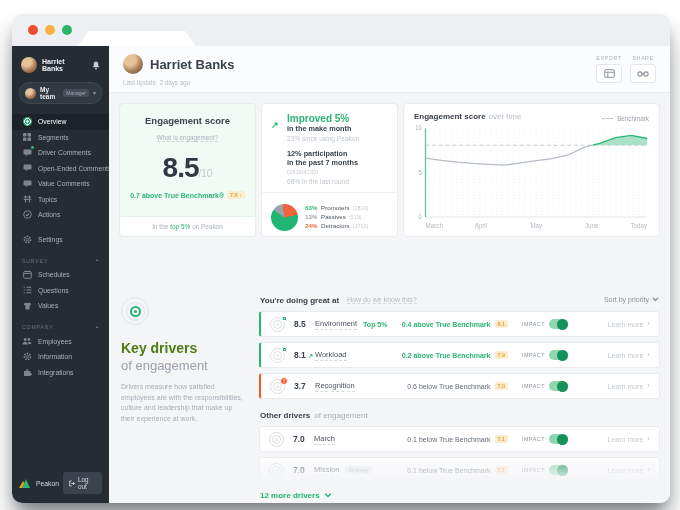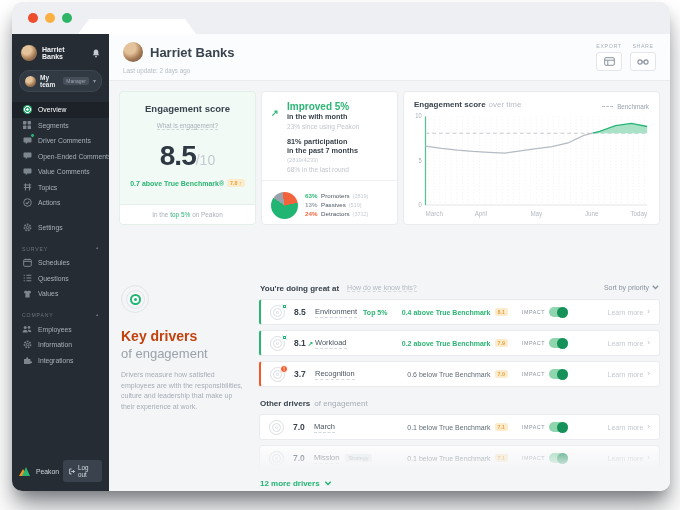--- a/index.html
+++ b/index.html
@@ -1,21 +1,21 @@
 <!DOCTYPE html>
 <html><head>
 <meta charset="utf-8">
 <style>
   html,body{margin:0;padding:0;width:680px;height:510px;background:#ffffff;overflow:hidden;
     font-family:"Liberation Sans",sans-serif;-webkit-font-smoothing:antialiased;}
   *{box-sizing:border-box;}
   svg{display:block;}
   svg text{font-family:"Liberation Sans",sans-serif;}
 
-  .window{position:absolute;left:12px;top:2px;width:658px;height:489px;border-radius:10px;background:#fff;
+  .window{position:absolute;left:12px;top:14px;width:658px;height:489px;border-radius:10px;background:#fff;
     box-shadow:0 10px 16px -4px rgba(28,32,40,.45),0 22px 30px -2px rgba(28,32,40,.30);
     display:flex;flex-direction:column;}
   .titlebar{height:32px;background:#edeff2;border-radius:10px 10px 0 0;position:relative;flex:none;}
   .lights{position:absolute;left:16px;top:11px;display:flex;gap:7px;}
   .light{width:10px;height:10px;border-radius:50%;}
   .tab{position:absolute;left:66px;bottom:0;width:118px;height:15px;background:#fff;
     clip-path:polygon(0 100%,11px 0,calc(100% - 11px) 0,100% 100%);}
   .winbody{flex:1;display:flex;min-height:0;}
 
   
@@ -67,21 +67,21 @@
   .content{flex:1;padding:10px 10px 6px;display:flex;flex-direction:column;overflow:hidden;gap:46px;}
   .top-row{display:flex;gap:5px;height:134px;flex:none;}
 
   .score-card{width:137px;flex:none;background:#f2faf6;border:1px solid #e3efe8;border-radius:4px;
     display:flex;flex-direction:column;text-align:center;}
   .sc-body{flex:1;padding-top:11px;}
   .sc-title{font-size:9.5px;font-weight:bold;color:#39434d;}
   .sc-link{display:inline-block;margin-top:4px;font-size:6.3px;color:#a9b1b9;border-bottom:1px dashed #cfd5da;cursor:pointer;}
   .sc-score{margin-top:8px;color:#2f3943;}
   .sc-num{font-size:28px;font-weight:bold;letter-spacing:-1px;}
-  .sc-den{font-size:14px;color:#c3cad0;font-weight:normal;}
+  .sc-den{font-size:10px;color:#c3cad0;font-weight:normal;}
   .sc-bench{margin-top:7px;font-size:7px;font-weight:bold;color:#2bb573;display:flex;align-items:center;justify-content:center;gap:3px;}
   .badge{background:#fbeccd;color:#eda23c;font-size:5.4px;font-weight:bold;padding:1px 3px;border-radius:2px;white-space:nowrap;}
   .sc-footer{height:20px;border-top:1px solid #e3efe8;background:#fff;border-radius:0 0 4px 4px;
     font-size:6.4px;color:#a9b1b9;display:flex;align-items:center;justify-content:center;gap:2px;}
   .greenword{color:#2bb573;}
 
   .stats-card{width:137px;flex:none;background:#fff;border:1px solid #e9ebee;border-radius:4px;
     padding-top:9px;display:flex;flex-direction:column;}
   .stat{display:flex;gap:5px;padding:0 9px;margin-bottom:7px;}
   .stat-ic{width:11px;flex:none;padding-top:1px;}
@@ -112,21 +112,21 @@
   .tc-legend{margin-left:auto;display:flex;align-items:center;gap:4px;font-size:6.3px;color:#9aa2ab;}
   .dashes{width:11px;border-top:1px dashed #b6bdc4;}
   .tc-chart{flex:1;}
 
   .drivers-row{display:flex;gap:12px;flex:1;min-height:0;padding-top:12px;}
   .drv-left{width:128px;flex:none;padding:2px 0 0 2px;}
   .bullseye{width:28px;height:28px;border:1px solid #e1e5e9;border-radius:50%;display:flex;align-items:center;justify-content:center;}
   .bullseye .b2{width:19px;height:19px;border:1px solid #e1e5e9;border-radius:50%;display:flex;align-items:center;justify-content:center;}
   .bullseye .b3{width:11px;height:11px;border:2.5px solid #21b573;border-radius:50%;background:#fff;display:flex;align-items:center;justify-content:center;}
   .bullseye .b4{width:3px;height:3px;border-radius:50%;background:#21b573;}
-  .drv-h1{margin-top:15px;font-size:14px;font-weight:bold;color:#c2410c;}
+  .drv-h1{margin-top:15px;font-size:14px;font-weight:bold;color:#4d7c0f;}
   .drv-h2{font-size:13px;color:#9aa2ab;margin-top:2px;}
   .drv-p{font-size:7px;color:#a6aeb6;line-height:1.5;margin-top:9px;padding-right:4px;}
   .drv-right{flex:1;min-width:0;display:flex;flex-direction:column;}
   .sec-head{display:flex;align-items:flex-start;gap:8px;margin:1px 1px 6px;}
   .sec-title{font-size:8px;font-weight:bold;color:#39434d;}
   .sec-suffix{font-size:8px;color:#a6aeb6;font-weight:normal;margin-left:-4px;}
   .sec-link{font-size:7px;color:#b3bac2;border-bottom:1px dashed #d4d9dd;cursor:pointer;}
   .sort{margin-left:auto;display:flex;align-items:center;gap:3px;font-size:7px;color:#8a939d;cursor:pointer;}
   .drow{background:#fff;border:1px solid #e9ebee;border-radius:3px;height:26px;flex:none;
     display:flex;align-items:center;padding:0 9px;margin-bottom:5px;position:relative;cursor:pointer;}
@@ -393,28 +393,28 @@
               <span class="greenword">top 5%</span>
               <span>on Peakon</span>
             </div>
           </div>
 
           <div class="stats-card">
             <div class="stat">
               <span class="stat-ic"><span class="up-arrow">↗</span></span>
               <div>
                 <div class="stat-l1g">Improved 5%</div>
-                <div class="stat-l1">in the with month</div>
+                <div class="stat-l1">in the make month</div>
                 <div class="stat-l3">23% since using Peakon</div>
               </div>
             </div>
             <div class="stat">
               <span class="stat-ic"><span class="mini-progress"><i></i></span></span>
               <div>
-                <div class="stat-l1">81% participation</div>
+                <div class="stat-l1">12% participation</div>
                 <div class="stat-l1"><span>in the past 7 months</span> <span class="stat-cnt">(2819/4233)</span></div>
                 <div class="stat-l3">68% in the last round</div>
               </div>
             </div>
             <div class="enps">
               <div class="enps-body">
                 <span class="pie" style="background: conic-gradient(from 78deg, rgb(33, 181, 115) 0%, rgb(33, 181, 115) 63%, rgb(154, 162, 171) 63%, rgb(154, 162, 171) 76%, rgb(242, 99, 60) 76%, rgb(242, 99, 60) 100%);"></span>
                 <div class="legend">
                   <div class="legend-row">
                     <span class="lg-pct c-green">63%</span>

